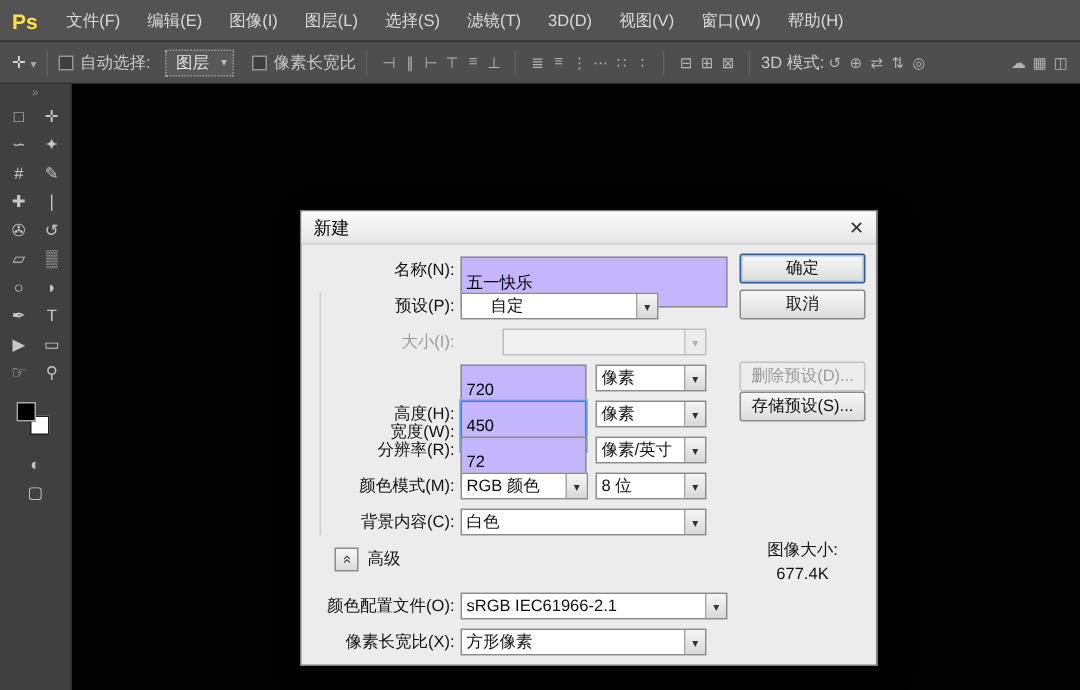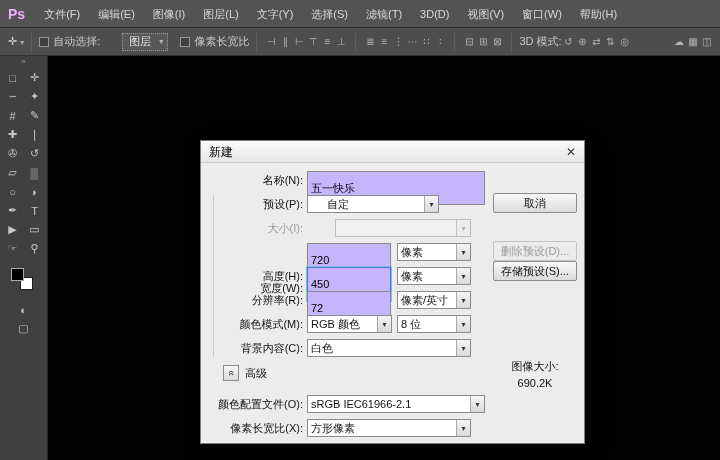--- a/index.html
+++ b/index.html
@@ -3,32 +3,32 @@
 <meta charset="utf-8">
 <style>
   * { box-sizing: border-box; margin: 0; padding: 0; }
   html,body { width:720px; height:460px; }
   body { font-family:"Liberation Sans", sans-serif; }
   #screen { position:relative; width:720px; height:460px; background:#000; overflow:hidden; }
 
   
   .menubar { position:absolute; top:0; left:0; right:0; height:28px; background:#535353;
              border-bottom:1px solid #2e2e2e; display:flex; align-items:center; z-index:5; }
-  .ps-logo { color:#f0abfc; font-weight:bold; font-size:14px; margin:0 10px 0 8px; }
+  .ps-logo { color:#fde047; font-weight:bold; font-size:14px; margin:0 10px 0 8px; }
   .menu-item { color:#dadada; font-size:11px; padding:0 9px; line-height:28px; cursor:default; }
 
   
   .optionsbar { position:absolute; top:28px; left:0; right:0; height:28px; background:#4e4e4e;
                 border-bottom:1px solid #2e2e2e; display:flex; align-items:center;
                 font-size:11px; color:#c9c9c9; overflow:hidden; z-index:4; }
   .ob-divider { width:1px; height:18px; background:#3a3a3a; border-right:1px solid #606060; margin:0 7px; flex:none; }
   .checkbox { width:10px; height:10px; border:1px solid #979797; background:#3e3e3e; margin:0 4px 0 0; flex:none; }
   .ob-label { white-space:nowrap; flex:none; }
   .dd-dark { display:flex; align-items:center; border:1px dotted #9a9a9a; background:#585858;
-             height:18px; padding:0 4px 0 6px; margin-left:22px; color:#e3e3e3; flex:none; }
+             height:18px; padding:0 4px 0 6px; margin-left:10px; color:#e3e3e3; flex:none; }
   .dd-dark .arr { font-size:8px; margin-left:8px; color:#b5b5b5; }
   .ob-icon { width:14px; text-align:center; color:#b3b3b3; font-size:10px; flex:none; }
   .tool-preset { color:#d5d5d5; font-size:11px; margin-left:8px; flex:none; white-space:nowrap; }
   .tool-preset .arr { font-size:8px; color:#a9a9a9; }
   .ob-right { margin-left:auto; display:flex; margin-right:6px; }
 
   
   .toolbar { position:absolute; top:56px; left:0; width:48px; bottom:0; background:#404040;
              border-right:1px solid #2c2c2c; z-index:3; }
   .toolbar-grip { color:#8e8e8e; font-size:8px; text-align:center; height:12px; line-height:12px; }
@@ -79,21 +79,20 @@
 <body>
 
 <div id="screen">
 
   <div class="menubar">
     <span class="ps-logo">Ps</span>
     <span class="menu-item">文件(F)</span>
     <span class="menu-item">编辑(E)</span>
     <span class="menu-item">图像(I)</span>
     <span class="menu-item">图层(L)</span>
-    <span class="menu-item">文字(Y)</span>
     <span class="menu-item">选择(S)</span>
     <span class="menu-item">滤镜(T)</span>
     <span class="menu-item">3D(D)</span>
     <span class="menu-item">视图(V)</span>
     <span class="menu-item">窗口(W)</span>
     <span class="menu-item">帮助(H)</span>
   </div>
 
   <div class="optionsbar">
     <span class="tool-preset">
@@ -248,21 +247,22 @@
       <span class="ddt">sRGB IEC61966-2.1</span>
       <span class="ddb"></span>
     </span>
 
     <span class="dlabel" style="top:278px;">像素长宽比(X):</span>
     <span class="dd" style="top:278px; left:106px; width:164px;">
       <span class="ddt">方形像素</span>
       <span class="ddb"></span>
     </span>
 
+    <span class="dbtn default" style="top:28px;">确定</span>
     <span class="dbtn" style="top:52px;">取消</span>
     <span class="dbtn" style="top:76px;margin-top:44px;">存储预设(S)...</span>
     <span class="dbtn disabled" style="top:100px;">删除预设(D)...</span>
 
     <span class="img-size-label">图像大小:</span>
-    <span class="img-size-value">690.2K</span>
+    <span class="img-size-value">677.4K</span>
   </div>
 
 </div>
 
 </body></html>

